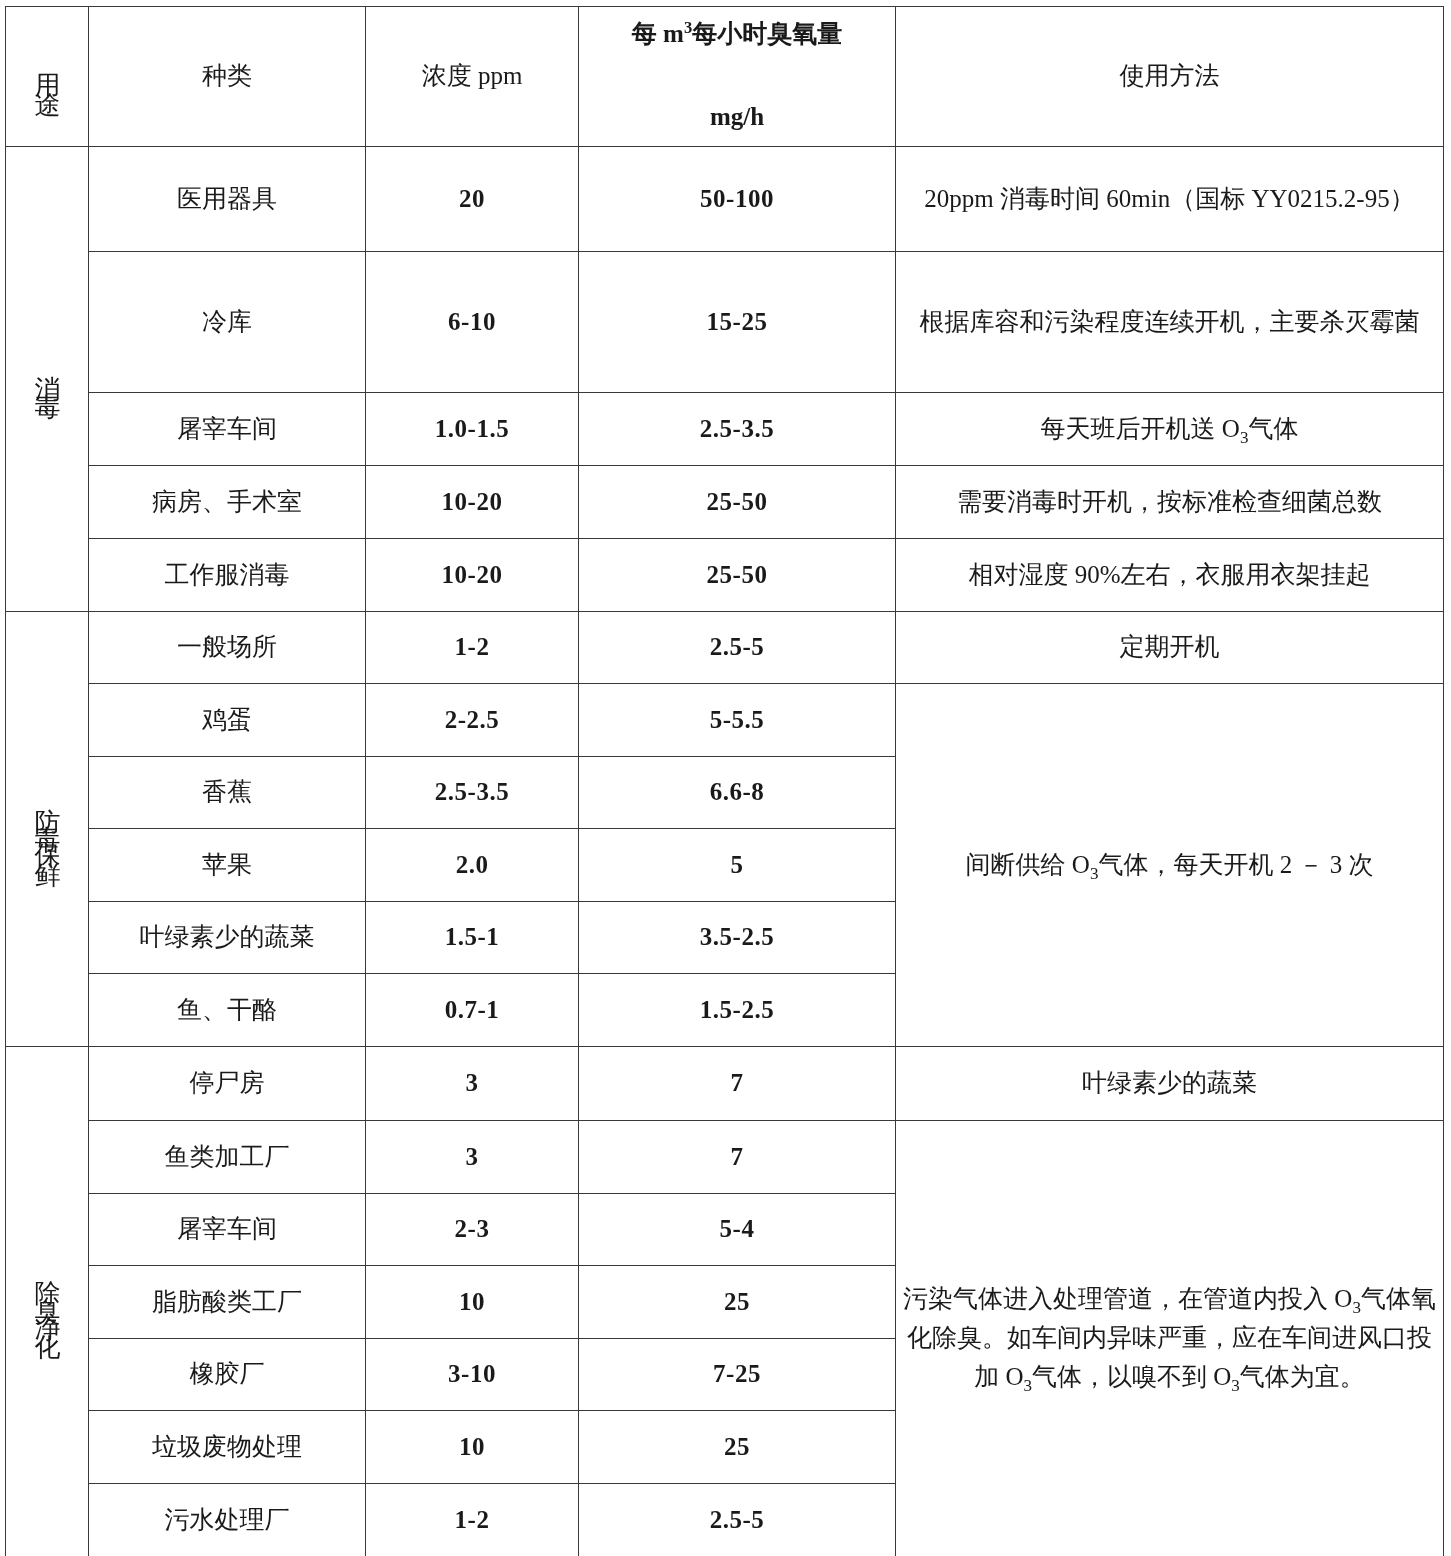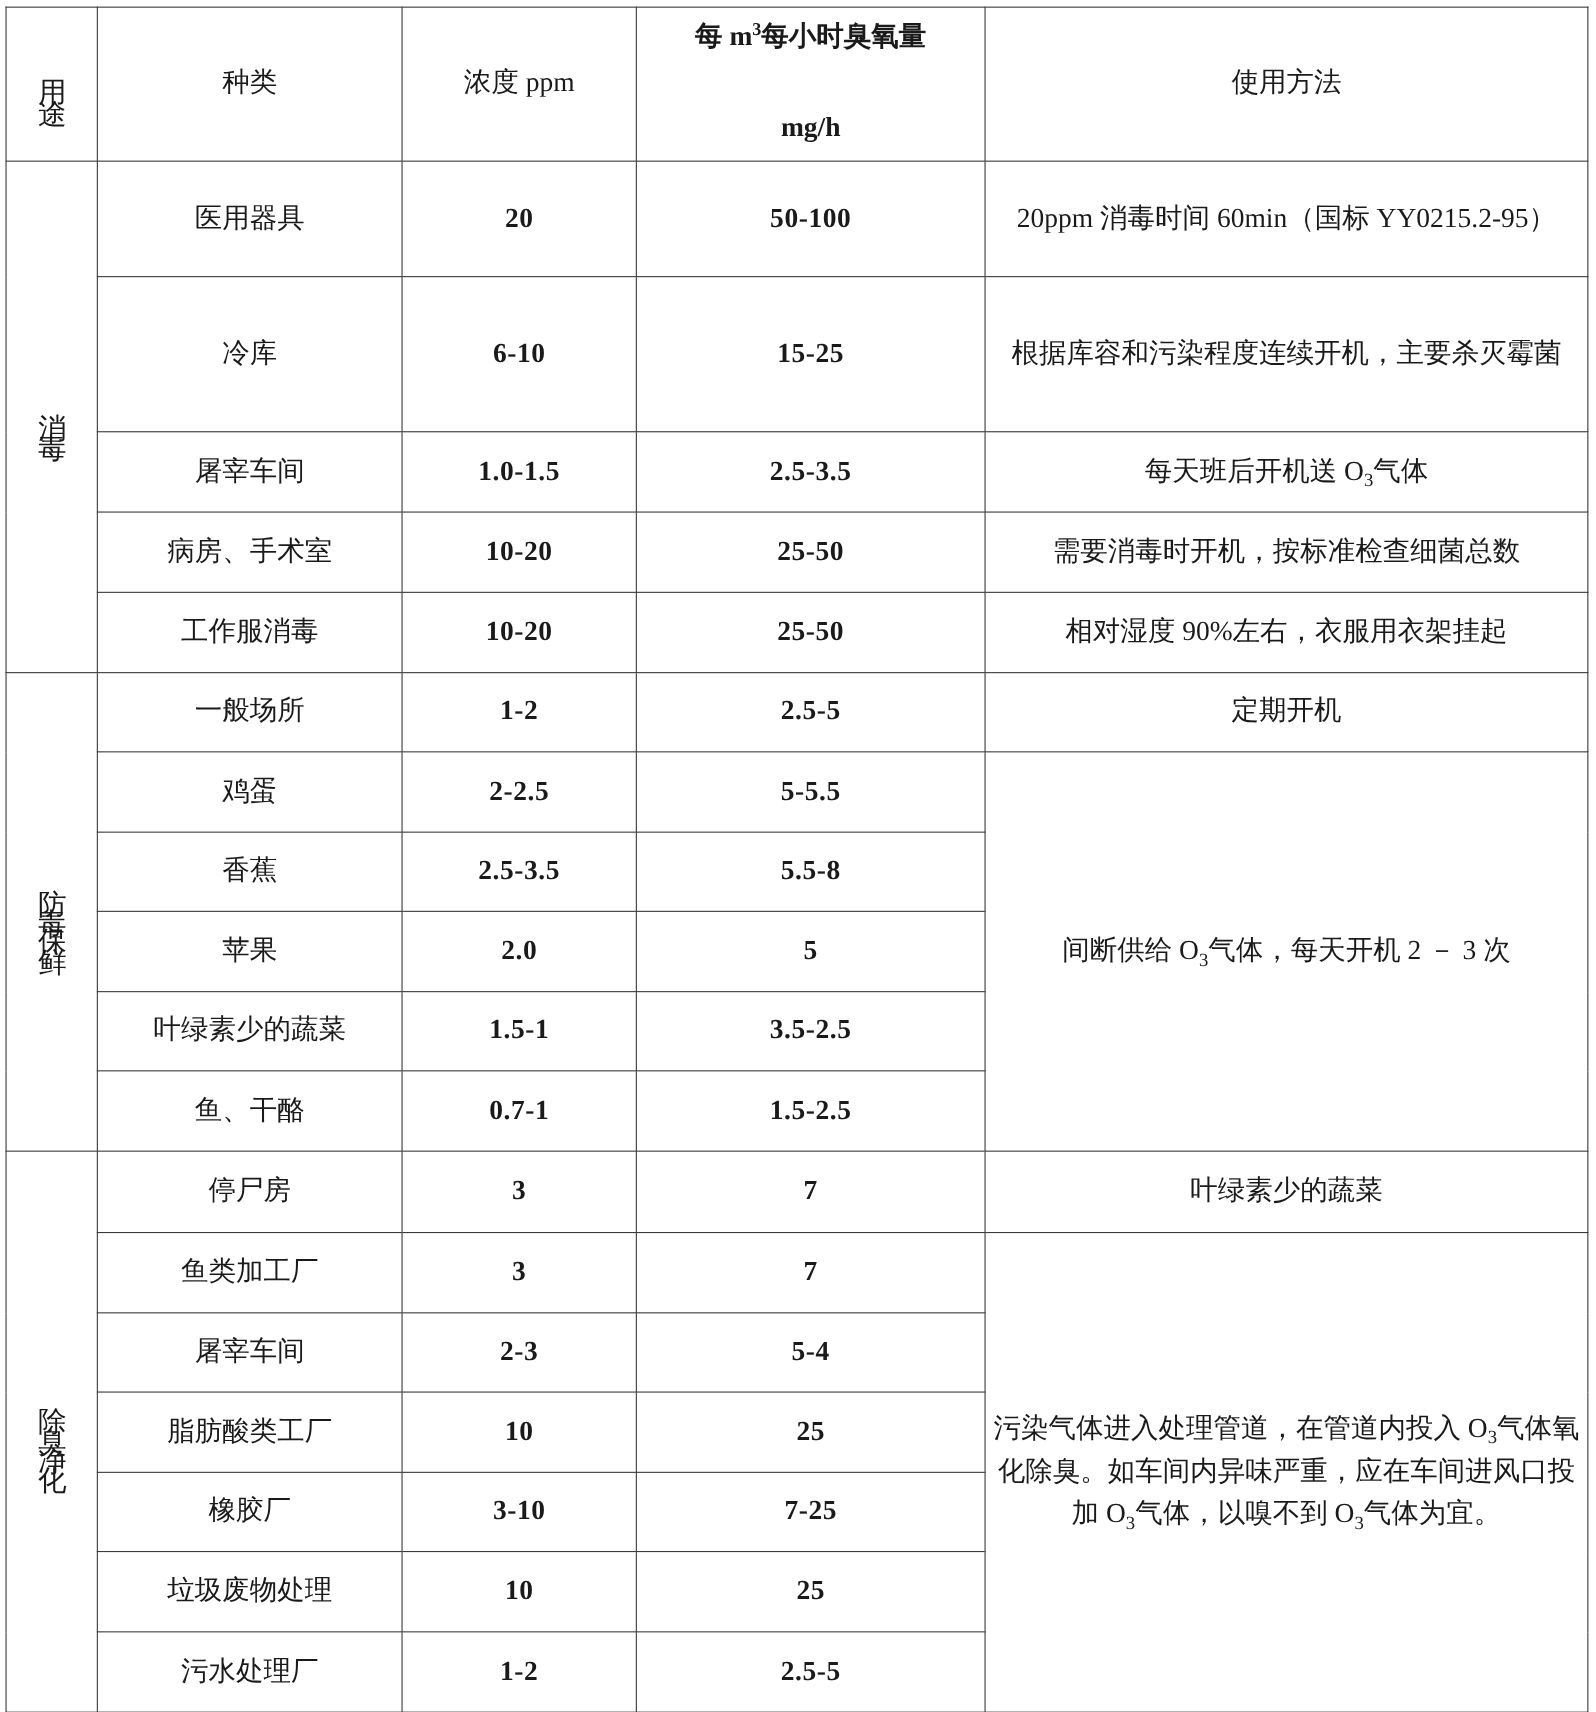--- a/index.html
+++ b/index.html
@@ -164,21 +164,21 @@
     <tr>
       <td style="height:72px">鸡蛋</td>
       <td class="num">2-2.5</td>
       <td class="num">5-5.5</td>
       <td rowspan="5"><span>间断供给 O</span><sub class="sub lat">3</sub><span>气体，每天开机 2 － 3 次</span></td>
     </tr>
 
     <tr>
       <td style="height:71px">香蕉</td>
       <td class="num">2.5-3.5</td>
-      <td class="num">5.5-8</td>
+      <td class="num">6.6-8</td>
     </tr>
 
     <tr>
       <td style="height:72px">苹果</td>
       <td class="num">2.0</td>
       <td class="num">5</td>
     </tr>
 
     <tr>
       <td style="height:71px">叶绿素少的蔬菜</td>

